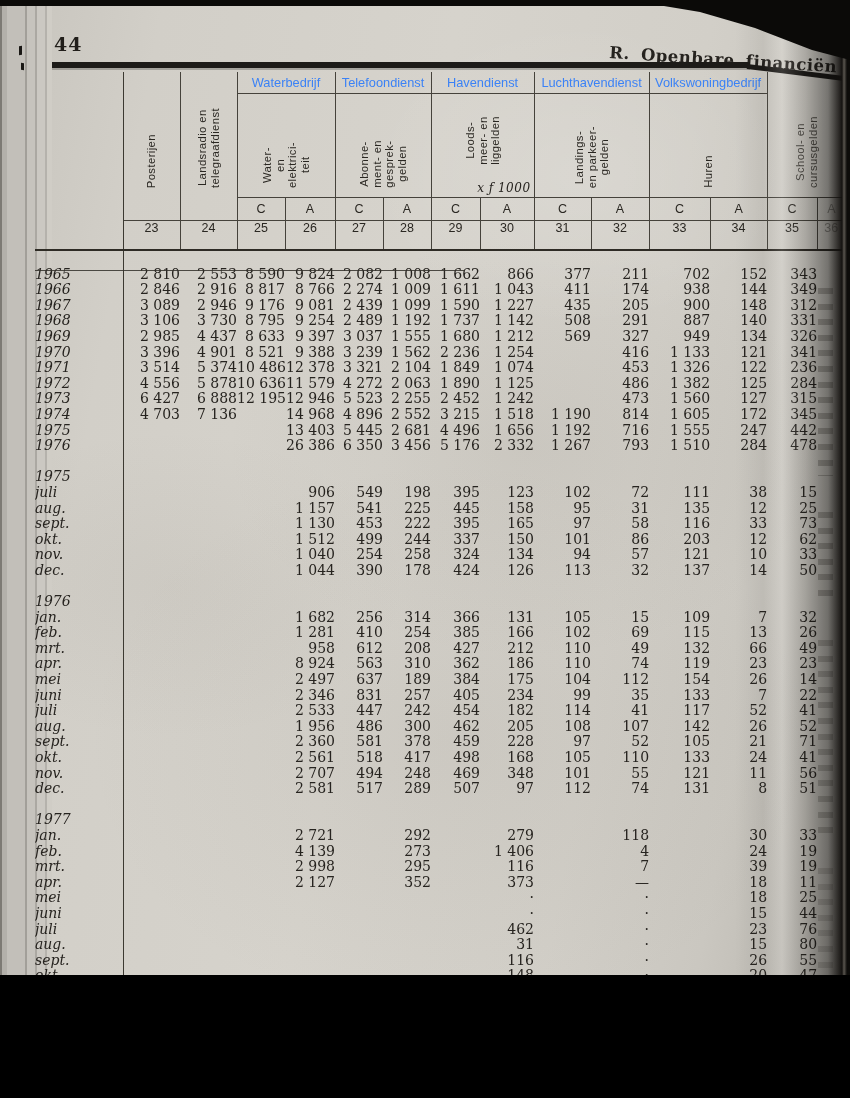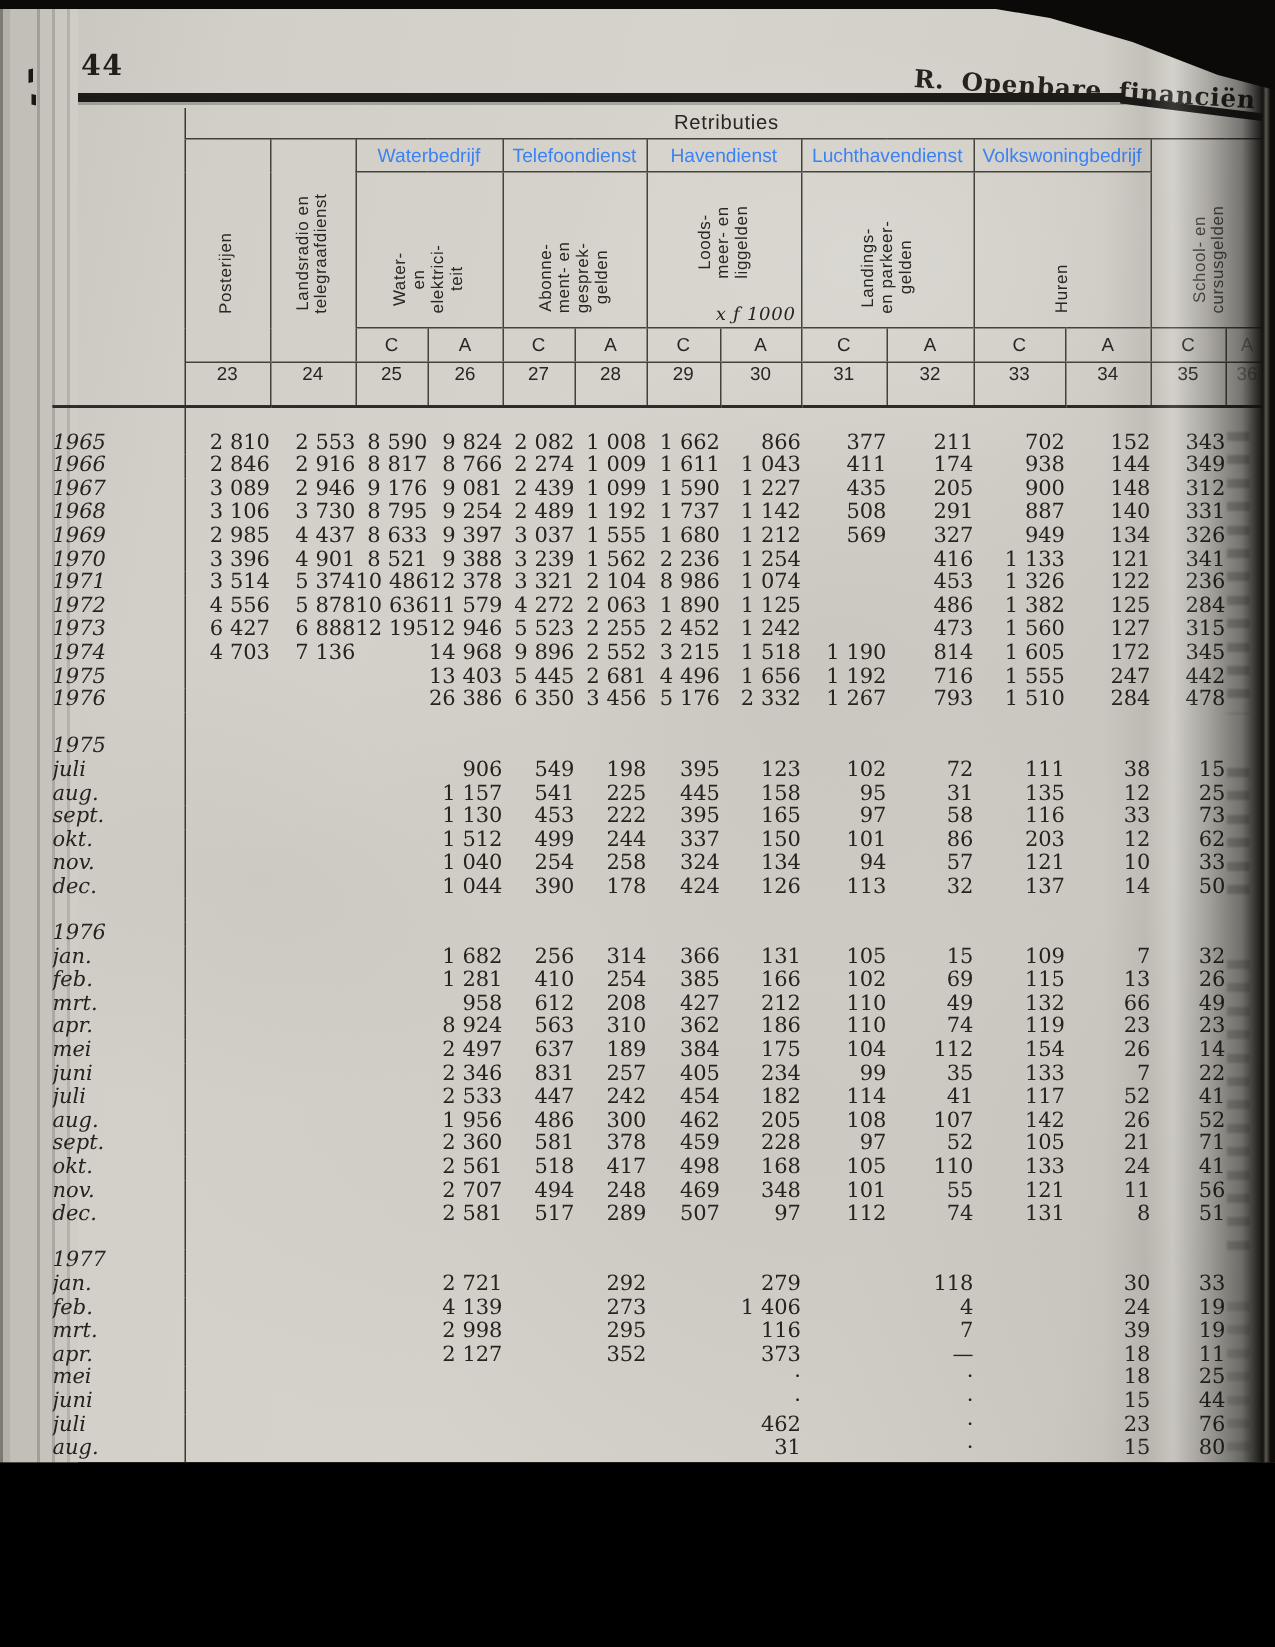--- a/index.html
+++ b/index.html
@@ -112,24 +112,20 @@
       <col style="width:57px">
         <col style="width:58px">
         <col style="width:61px">
       <col style="width:57px">
         <col style="width:50px">
         <col style="width:28px">
     </colgroup>
     <thead>
       <tr>
         <th class="stub"></th>
-        <th class="sup" colspan="14">Retributies</th>
-      </tr>
-      <tr>
-        <th class="stub"></th>
         <th class="grp"></th>
         <th class="grp bL"></th>
         <th class="grp bL bB" colspan="2">Waterbedrijf</th>
         <th class="grp bL bB" colspan="2">Telefoondienst</th>
         <th class="grp bL bB" colspan="2">Havendienst</th>
         <th class="grp bL bB" colspan="2">Luchthavendienst</th>
         <th class="grp bL bB" colspan="2">Volkswoningbedrijf</th>
         <th class="grp bL" colspan="2"></th>
       </tr>
       <tr>
@@ -298,21 +294,21 @@
           <td class="c13"></td>
         </tr>
         <tr>
           <th class="stub y">1971</th>
           <td class="c0">3 514</td>
           <td class="c1">5 374</td>
           <td class="c2">10 486</td>
           <td class="c3">12 378</td>
           <td class="c4">3 321</td>
           <td class="c5">2 104</td>
-          <td class="c6">8 986</td>
+          <td class="c6">1 849</td>
           <td class="c7">1 074</td>
           <td class="c8"></td>
           <td class="c9">453</td>
           <td class="c10">1 326</td>
           <td class="c11">122</td>
           <td class="c12">236</td>
           <td class="c13"></td>
         </tr>
         <tr>
           <th class="stub y">1972</th>
@@ -347,21 +343,21 @@
           <td class="c11">127</td>
           <td class="c12">315</td>
           <td class="c13"></td>
         </tr>
         <tr>
           <th class="stub y">1974</th>
           <td class="c0">4 703</td>
           <td class="c1">7 136</td>
           <td class="c2"></td>
           <td class="c3">14 968</td>
-          <td class="c4">9 896</td>
+          <td class="c4">4 896</td>
           <td class="c5">2 552</td>
           <td class="c6">3 215</td>
           <td class="c7">1 518</td>
           <td class="c8">1 190</td>
           <td class="c9">814</td>
           <td class="c10">1 605</td>
           <td class="c11">172</td>
           <td class="c12">345</td>
           <td class="c13"></td>
         </tr>

